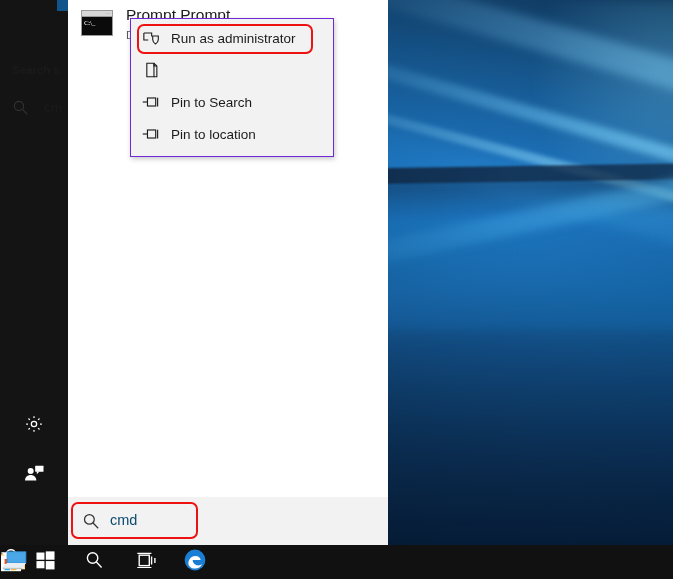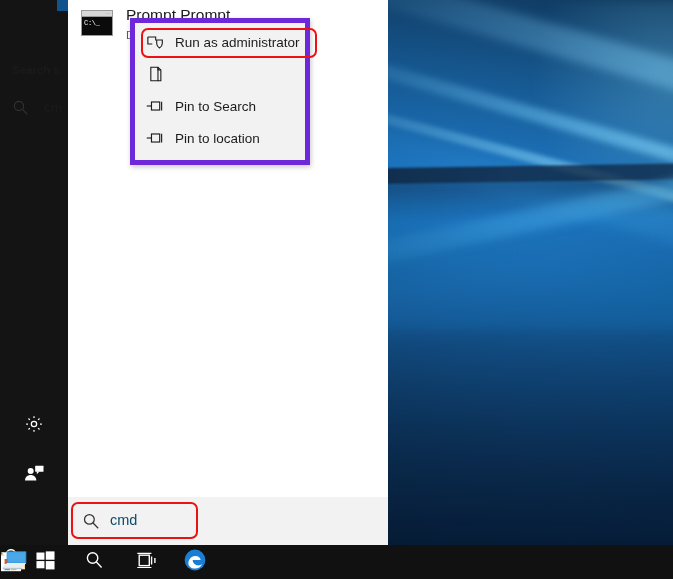--- a/index.html
+++ b/index.html
@@ -191,21 +191,21 @@
     right: 1px; top: 1px;
     font-size: 4px;
     line-height: 4px;
     color: #666;
     letter-spacing: 0.5px;
   }
   #cmd-icon .screen {
     background: #0b0b0b;
     height: 18px;
     color: #ffffff;
-    font-family: Liberation Mono, monospace;
+    font-family: Liberation Serif, serif;
     font-size: 7px;
     line-height: 9px;
     padding: 2px 0 0 2px;
     box-sizing: border-box;
     letter-spacing: -0.3px;
   }
   #result-title {
     position: absolute;
     left: 58px;
     top: 6px;
@@ -252,23 +252,23 @@
     position: absolute;
     left: 288px;
     top: 5px;
   }
 
   
   #context-menu {
     position: absolute;
     left: 130px;
     top: 18px;
-    width: 180px;
+    width: 204px;
     background: #f2f2f2;
-    border: 5px solid #6d28d9;
+    border: 1px solid #6d28d9;
     box-shadow: 1px 2px 5px rgba(0,0,0,0.22);
     padding: 3px 0 6px 0;
     box-sizing: border-box;
   }
   .menu-item {
     height: 32px;
     display: flex;
     align-items: center;
     position: relative;
   }

